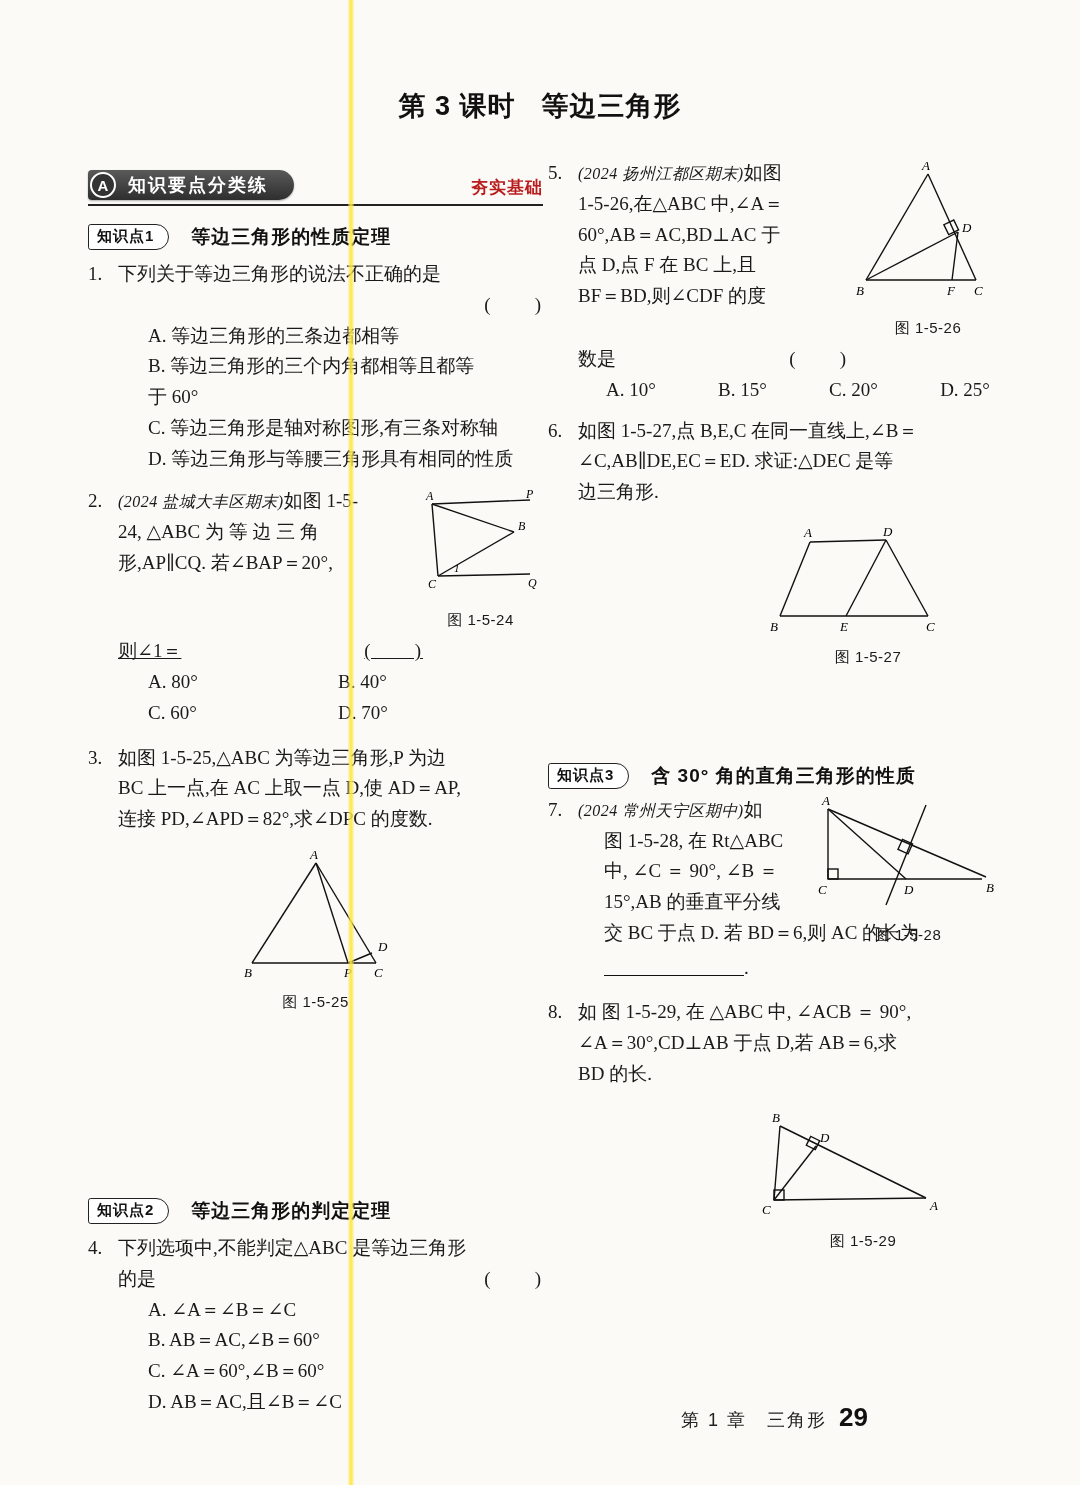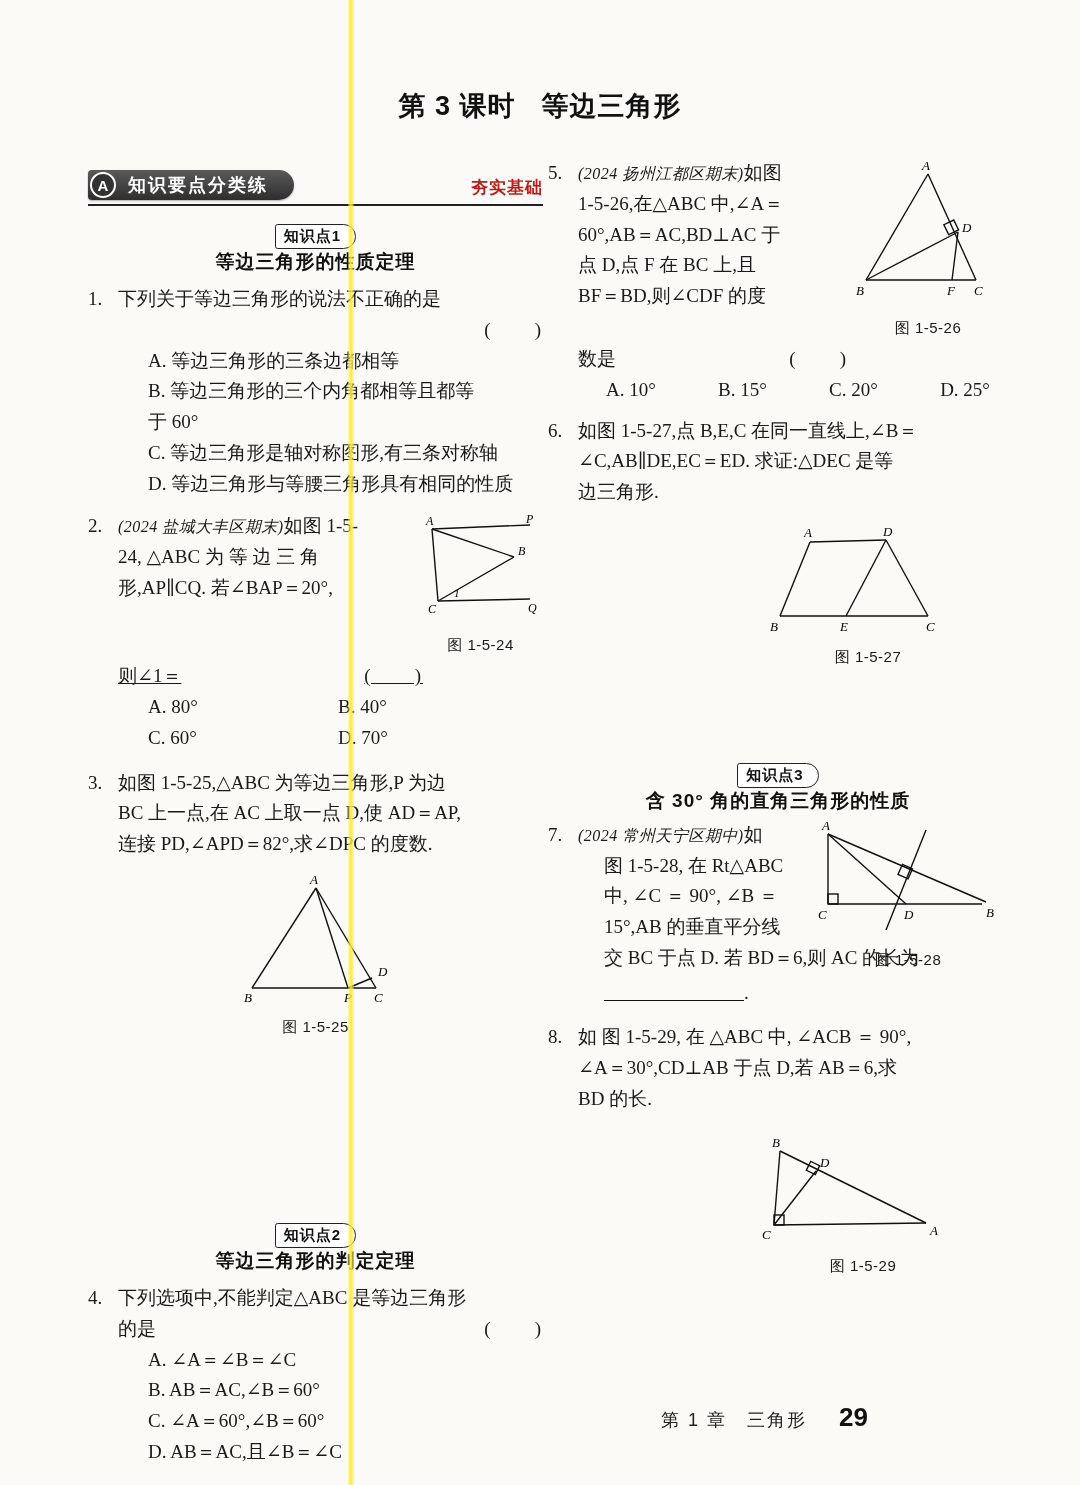--- a/index.html
+++ b/index.html
@@ -58,29 +58,30 @@
   .banner-right {
     position:absolute; right:0; top:6px;
     font-family:"Liberation Sans","DejaVu Sans",sans-serif;
     font-weight:bold; font-size:17px; color:#b91c1c; letter-spacing:1px;
   }
   .banner-rule {
     position:absolute; left:0; right:0; bottom:4px; height:2px; background:#222;
   }
 
   
-  .kp { display:flex; align-items:center; margin:10px 0 6px 0;flex-direction:column; }
+  .kp { display:flex; margin:10px 0 6px 0; }
   .kp-tag {
     font-family:"Liberation Sans","DejaVu Sans",sans-serif;
     font-size:15px; font-weight:bold; color:#111;
     border:1.6px solid #222; border-radius:3px 14px 14px 3px;
     padding:2px 14px 2px 8px; letter-spacing:1px;
     background:#fff;
   }
   .kp-title {
+    margin-left:22px;
     font-family:"Liberation Sans","DejaVu Sans",sans-serif;
     font-size:19px; font-weight:bold; letter-spacing:1px; color:#111;
   }
 
   
   .q { display:flex; margin-top:9px; font-size:19px; line-height:1.62; }
   .q-num { width:30px; flex:0 0 30px; text-align:left; }
   .q-body { flex:1 1 auto; }
   .ln { display:block; white-space:nowrap; }
   .ln.justify {
@@ -103,21 +104,21 @@
   .fig { text-align:center; }
   .fig-cap {
     font-size:15px; margin-top:0; letter-spacing:.5px;
     font-family:"Liberation Sans","DejaVu Sans",sans-serif;
   }
   .fig-inline { float:right; margin:0 0 4px 10px; }
 
   
   .footer {
     position:absolute; right:48px; bottom:52px;
-    display:flex; align-items:baseline; gap:32px;
+    display:flex; align-items:baseline; gap:12px;
     font-family:"Liberation Sans","DejaVu Sans",sans-serif;
     margin-left:8px;
   }
   .footer-chap { font-size:18px; letter-spacing:2px; color:#222; }
   .footer-page { font-size:26px; font-weight:bold; color:#111; }
 
   svg text { font-family:"Liberation Serif","DejaVu Serif",serif; font-style:italic; }
 </style>
 </head>
 <body>

